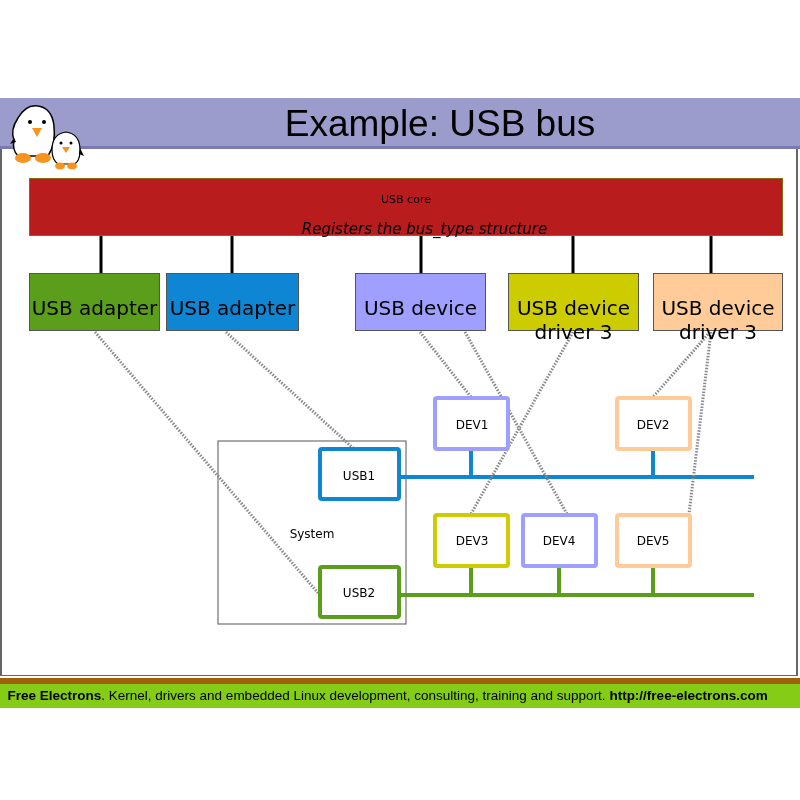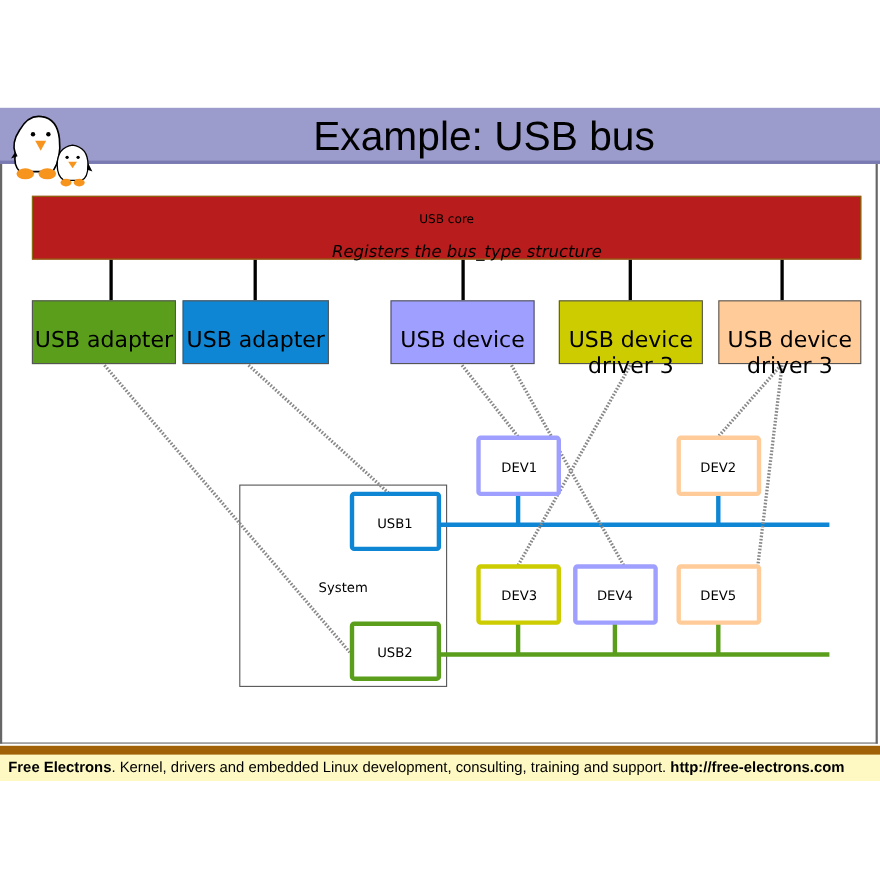--- a/index.html
+++ b/index.html
@@ -1,21 +1,21 @@
 <!DOCTYPE html>
 <html><head>
 <meta charset="utf-8">
 <style>
   html,body{margin:0;padding:0;background:#fff;}
   body{width:800px;height:800px;position:relative;overflow:hidden;font-family:"DejaVu Sans",sans-serif;}
   .header{position:absolute;left:0;top:98px;width:800px;height:48px;background:#9c9ccc;border-bottom:3px solid #7a7ab2;}
   .title{position:absolute;left:0;top:100px;width:880px;text-align:center;font-family:"Liberation Sans",sans-serif;font-size:37px;color:#000;line-height:48px;}
   .slide{position:absolute;left:0;top:149px;width:798px;height:527px;border-left:2px solid #666;border-right:2px solid #666;border-bottom:1px solid #666;box-sizing:border-box;}
   .pagenum{position:absolute;right:8px;top:680px;font-family:"Liberation Sans",sans-serif;font-weight:bold;font-size:15px;}
-  .footer{position:absolute;left:0;top:678px;width:800px;height:24px;background:#fef9c3;border-top:8px solid #a16207;font-family:"Liberation Sans",sans-serif;font-size:13.5px;line-height:24px;white-space:nowrap;overflow:hidden;}
+  .footer{position:absolute;left:0;top:678px;width:800px;height:24px;background:#84cc16;border-top:6px solid #a16207;font-family:"Liberation Sans",sans-serif;font-size:13.5px;line-height:24px;white-space:nowrap;overflow:hidden;}
   .footer span{}
   .footer b{font-weight:bold;}
   .core{position:absolute;left:29px;top:178px;width:754px;height:58px;background:#b91c1c;border:1px solid #8a6a10;box-sizing:border-box;text-align:center;}
   .core .l1{font-size:11px;margin-top:14px;}
   .core .l2{font-size:15px;font-style:italic;margin-top:14px;padding-left:37px;}
   .drv{position:absolute;top:273px;height:58px;border:1px solid #555;box-sizing:border-box;text-align:center;font-size:20px;line-height:24px;padding-top:22px;}
   svg.diag{position:absolute;left:0;top:0;}
   .devlabel{font-family:"DejaVu Sans",sans-serif;font-size:12px;}
   .penguins{position:absolute;left:8px;top:100px;}
 </style>

